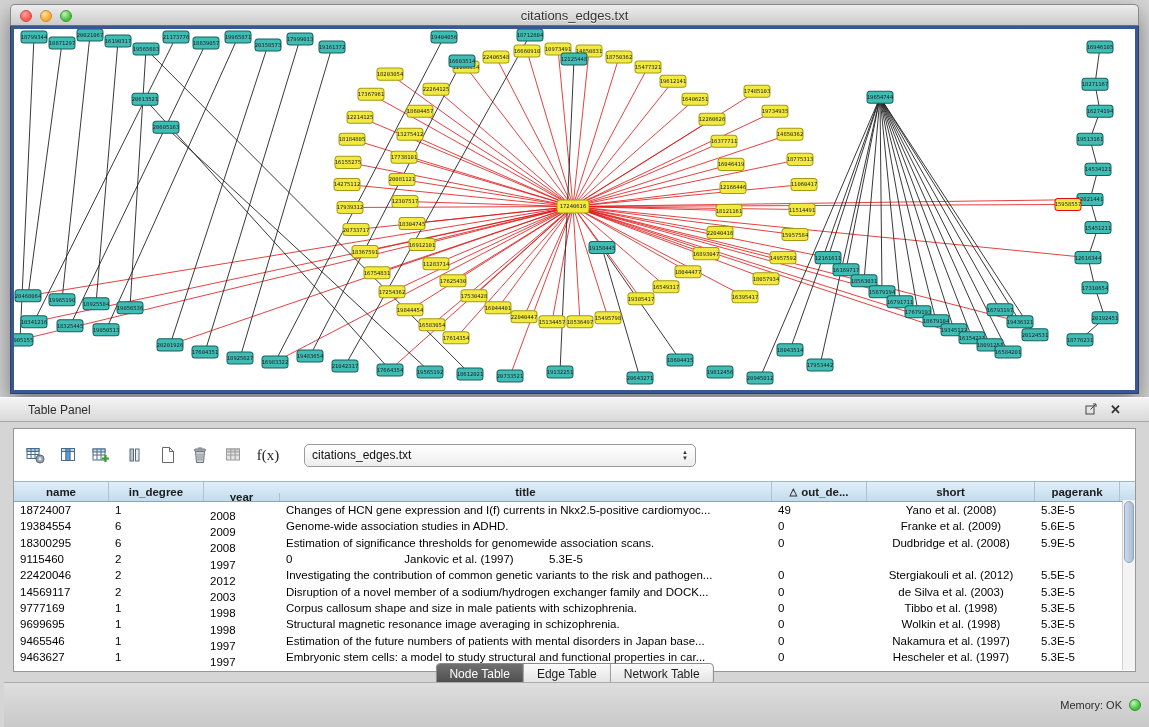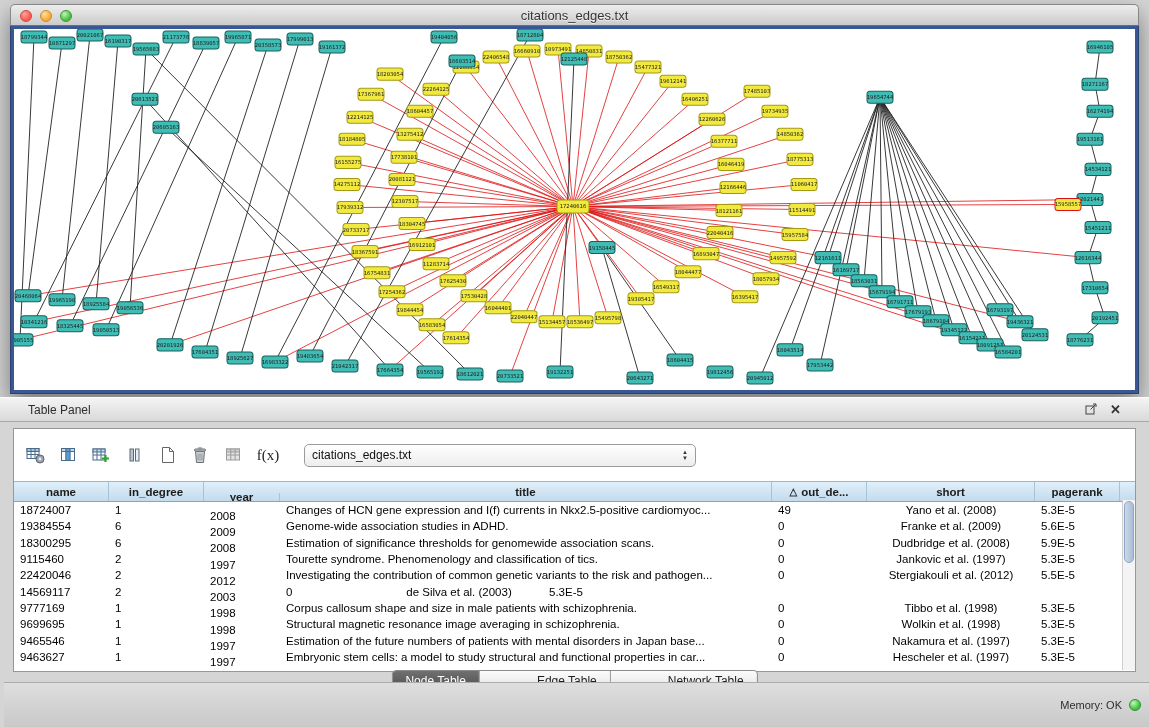--- a/index.html
+++ b/index.html
@@ -94,25 +94,24 @@
     position:absolute; right:0; top:71px; bottom:1px; width:13px;
     background:#f4f4f4; border-left:1px solid #cfcfcf;
   }
   .vscroll .thumb {
     margin:1px; height:62px; border-radius:6px;
     background:linear-gradient(90deg,#ccd8e8,#a9bdd6);
     border:1px solid #8fa6c4;
   }
 
   .tabs {
-    position:absolute; left:50%; transform:translateX(-50%); bottom:7px;
+    position:absolute; left:50%; transform:translateX(-50%); bottom:14px;
     display:flex; border:1px solid #8b8b8b; border-radius:4px; overflow:hidden;
     background:linear-gradient(#fcfcfc,#e1e1e1);
     box-shadow:0 1px 0 rgba(255,255,255,.6);
-    gap:44px;
   }
   .tab { padding:3px 13px; font-size:12px; color:#1e1e1e; border-right:1px solid #9a9a9a; }
   .tab:last-child { border-right:none; }
   .tab.active { background:linear-gradient(#707070,#4c4c4c); color:#fff; }
 
   
   .statusbar {
     position:absolute; left:4px; bottom:0; width:1149px; height:45px;
     background:linear-gradient(#dedede,#c9c9c9); border-top:1px solid #ababab;
     display:flex; align-items:center; justify-content:flex-end; gap:7px; padding:0 12px;
@@ -921,38 +920,38 @@
           <div class="td col2">2008</div>
           <div class="td col3">Estimation of significance thresholds for genomewide association scans.</div>
           <div class="td col4">0</div>
           <div class="td col5">Dudbridge et al. (2008)</div>
           <div class="td col6">5.9E-5</div>
         </div>
         <div class="tr">
           <div class="td col0">9115460</div>
           <div class="td col1">2</div>
           <div class="td col2">1997</div>
-          <div class="td col3">Tourette syndrome. Phenomenology and classification of tics.</div>
           <div class="td col4">0</div>
           <div class="td col5">Jankovic et al. (1997)</div>
           <div class="td col6">5.3E-5</div>
         </div>
         <div class="tr">
           <div class="td col0">22420046</div>
           <div class="td col1">2</div>
           <div class="td col2">2012</div>
           <div class="td col3">Investigating the contribution of common genetic variants to the risk and pathogen...</div>
           <div class="td col4">0</div>
           <div class="td col5">Stergiakouli et al. (2012)</div>
           <div class="td col6">5.5E-5</div>
         </div>
         <div class="tr">
           <div class="td col0">14569117</div>
           <div class="td col1">2</div>
           <div class="td col2">2003</div>
+          <div class="td col3">Disruption of a novel member of a sodium/hydrogen exchanger family and DOCK...</div>
           <div class="td col4">0</div>
           <div class="td col5">de Silva et al. (2003)</div>
           <div class="td col6">5.3E-5</div>
         </div>
         <div class="tr">
           <div class="td col0">9777169</div>
           <div class="td col1">1</div>
           <div class="td col2">1998</div>
           <div class="td col3">Corpus callosum shape and size in male patients with schizophrenia.</div>
           <div class="td col4">0</div>

